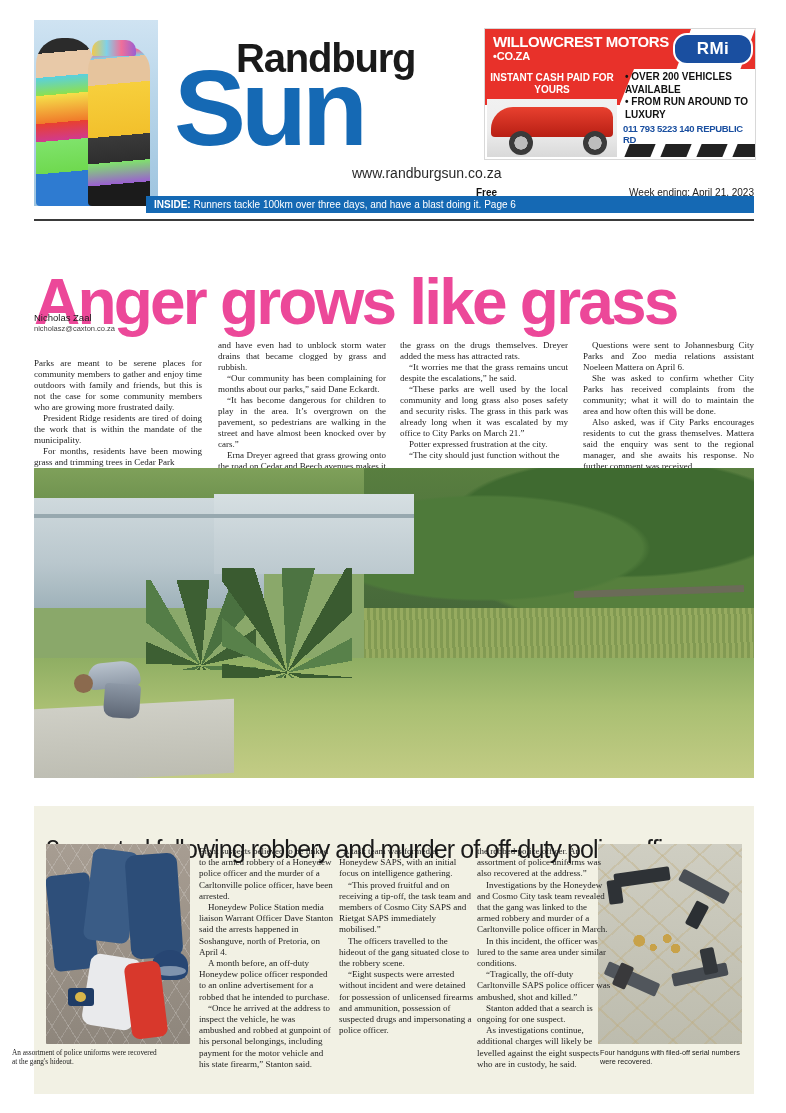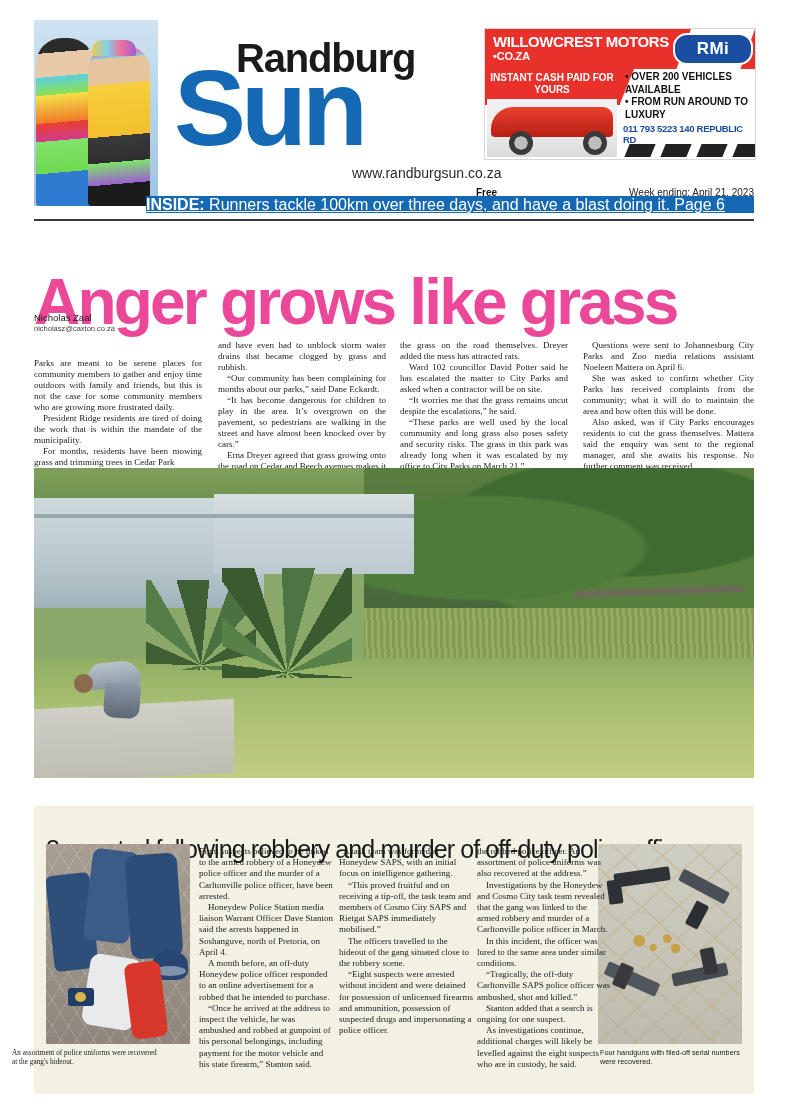--- a/index.html
+++ b/index.html
@@ -225,25 +225,25 @@
     transform: skewX(-22deg);
   }
 
   
   .inside-strip {
     position: absolute;
     left: 146px; top: 196px;
     width: 608px; height: 17px;
     background: #1569b4;
     color: #ffffff;
-    font-size: 16px;
+    font-size: 10px;
     line-height: 17px;
+    padding-left: 8px;
     box-sizing: border-box;
     white-space: nowrap;
-    text-decoration: underline;
   }
   .inside-strip b { font-weight: bold; }
 
   .rule-top {
     position: absolute;
     left: 34px; top: 219px;
     width: 720px; height: 2px;
     background: #3a3a3a;
   }
 
@@ -555,22 +555,21 @@
       <p>For months, residents have been mowing grass and trimming trees in Cedar Park</p>
     </div>
     <div class="col c2">
       <p class="first">and have even had to unblock storm water drains that became clogged by grass and rubbish.</p>
       <p>“Our community has been complaining for months about our parks,” said Dane Eckardt.</p>
       <p>“It has become dangerous for children to play in the area. It’s overgrown on the pavement, so pedestrians are walking in the street and have almost been knocked over by cars.”</p>
       <p>Erna Dreyer agreed that grass growing onto the road on Cedar and Beech avenues makes it a safety hazard on the bend.</p>
       <p>Just as they do in the park, residents cut</p>
     </div>
     <div class="col c3">
-      <p class="first">the grass on the road themselves. Dreyer added the mess has attracted rats.</p>
-      <p>Ward 102 councillor David Potter said he has escalated the matter to City Parks and asked when a contractor will be on site.</p>
+      <p class="first">the grass on the drugs themselves. Dreyer added the mess has attracted rats.</p>
       <p>“It worries me that the grass remains uncut despite the escalations,” he said.</p>
       <p>“These parks are well used by the local community and long grass also poses safety and security risks. The grass in this park was already long when it was escalated by my office to City Parks on March 21.”</p>
       <p>Potter expressed frustration at the city.</p>
       <p>“The city should just function without the</p>
     </div>
     <div class="col c4">
       <p>Questions were sent to Johannesburg City Parks and Zoo media relations assistant Noeleen Mattera on April 6.</p>
       <p>She was asked to confirm whether City Parks has received complaints from the community; what it will do to maintain the area and how often this will be done.</p>
       <p>Also asked, was if City Parks encourages residents to cut the grass themselves. Mattera said the enquiry was sent to the regional manager, and she awaits his response. No further comment was received.</p>
     </div>

